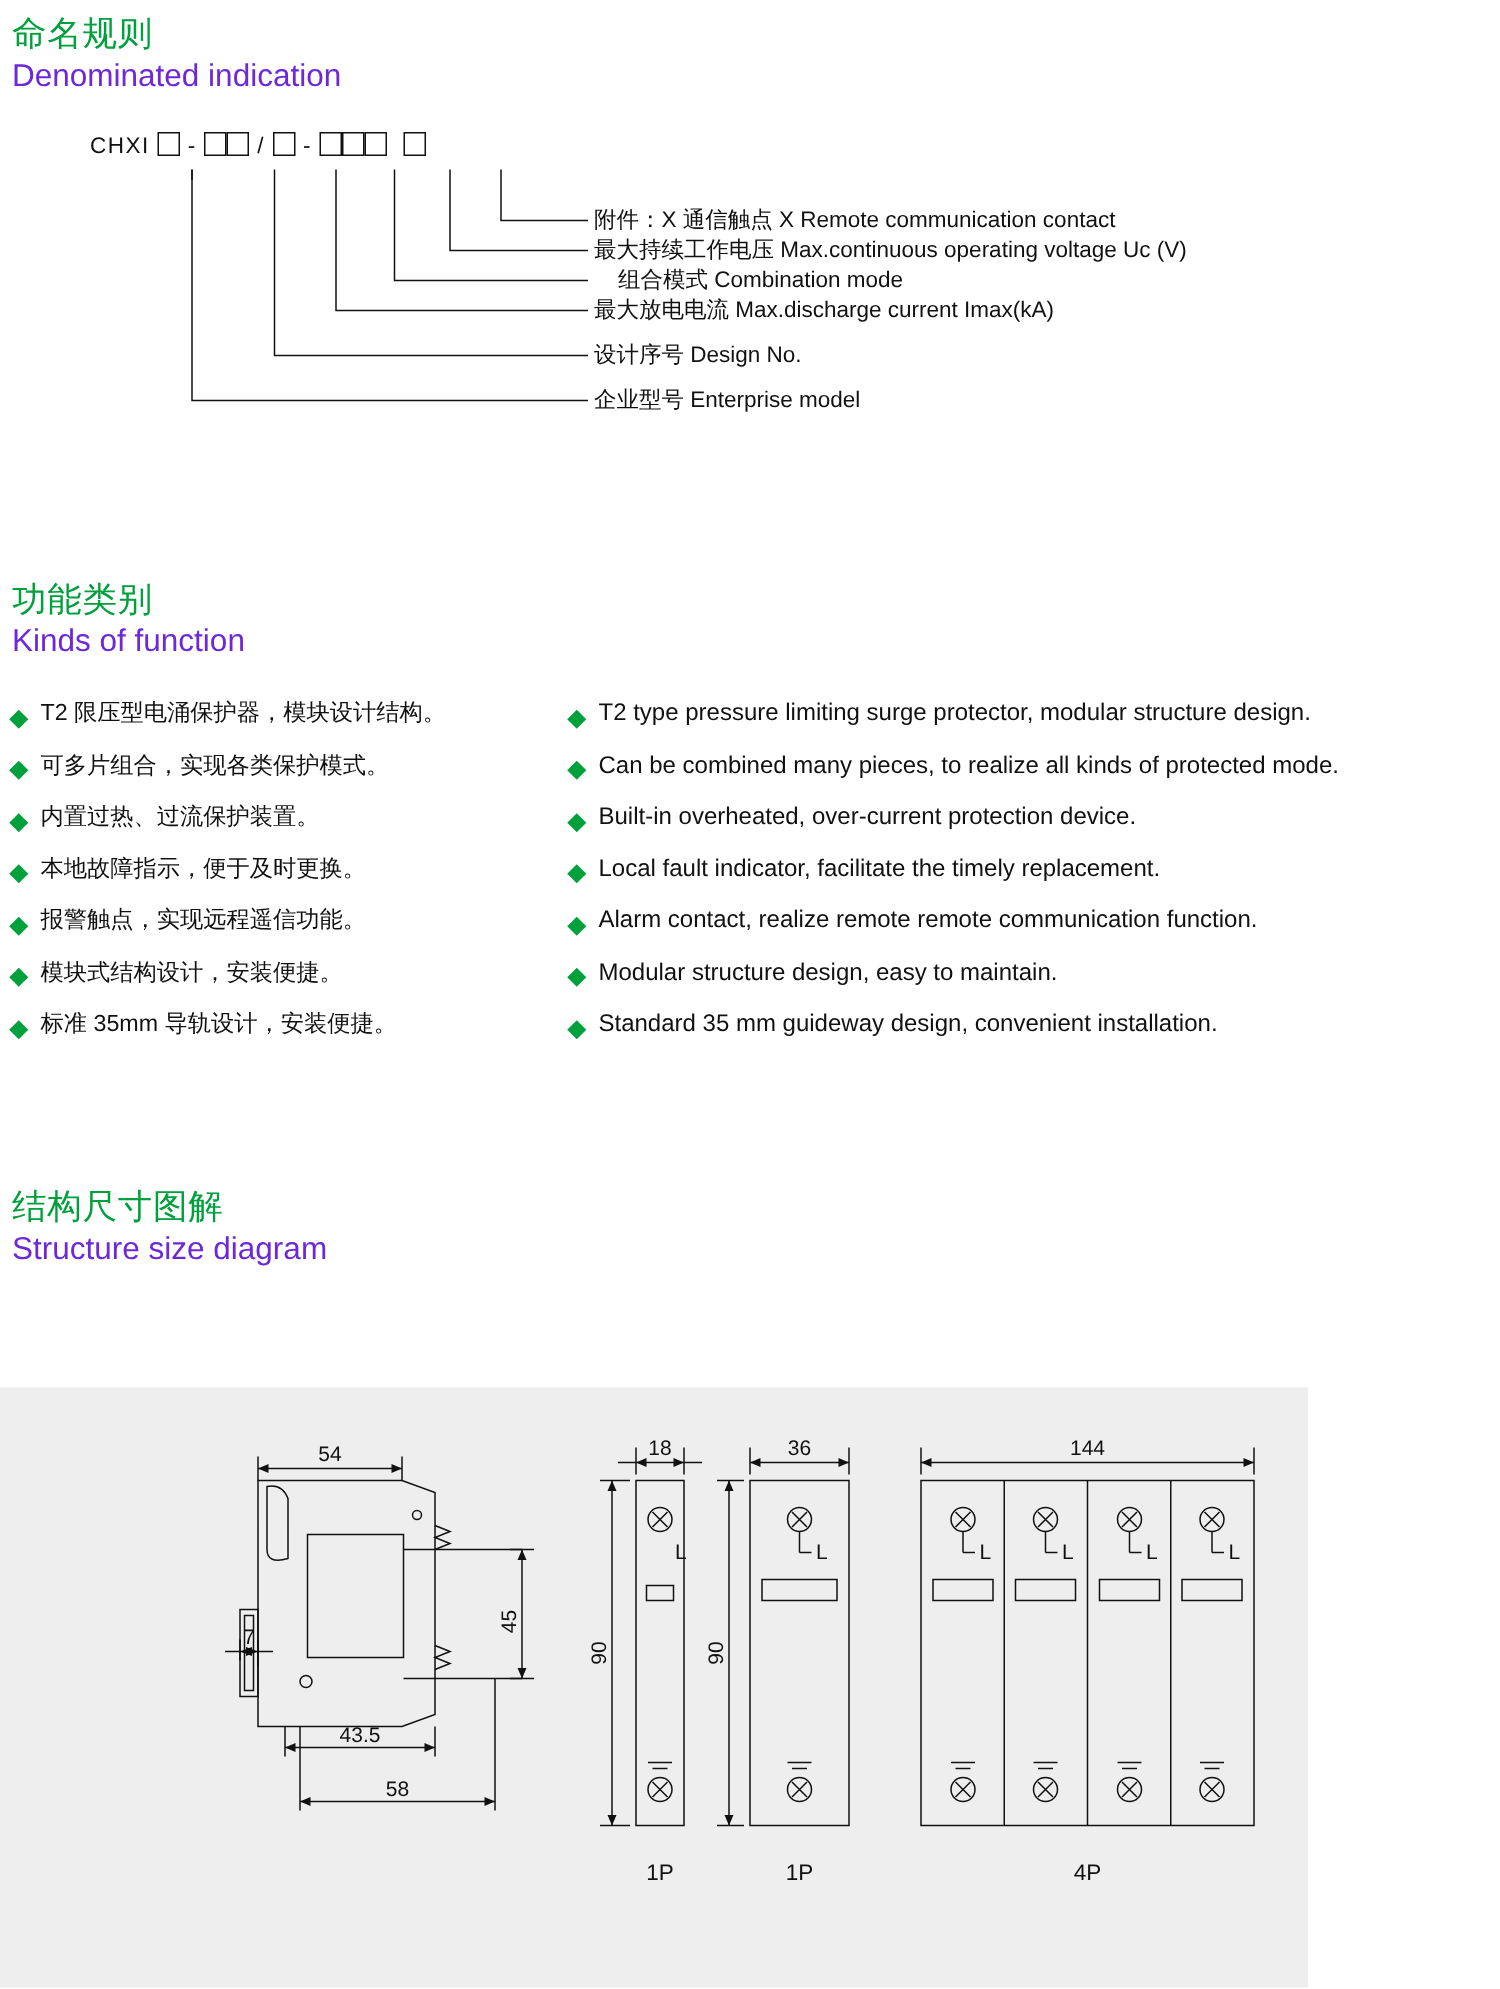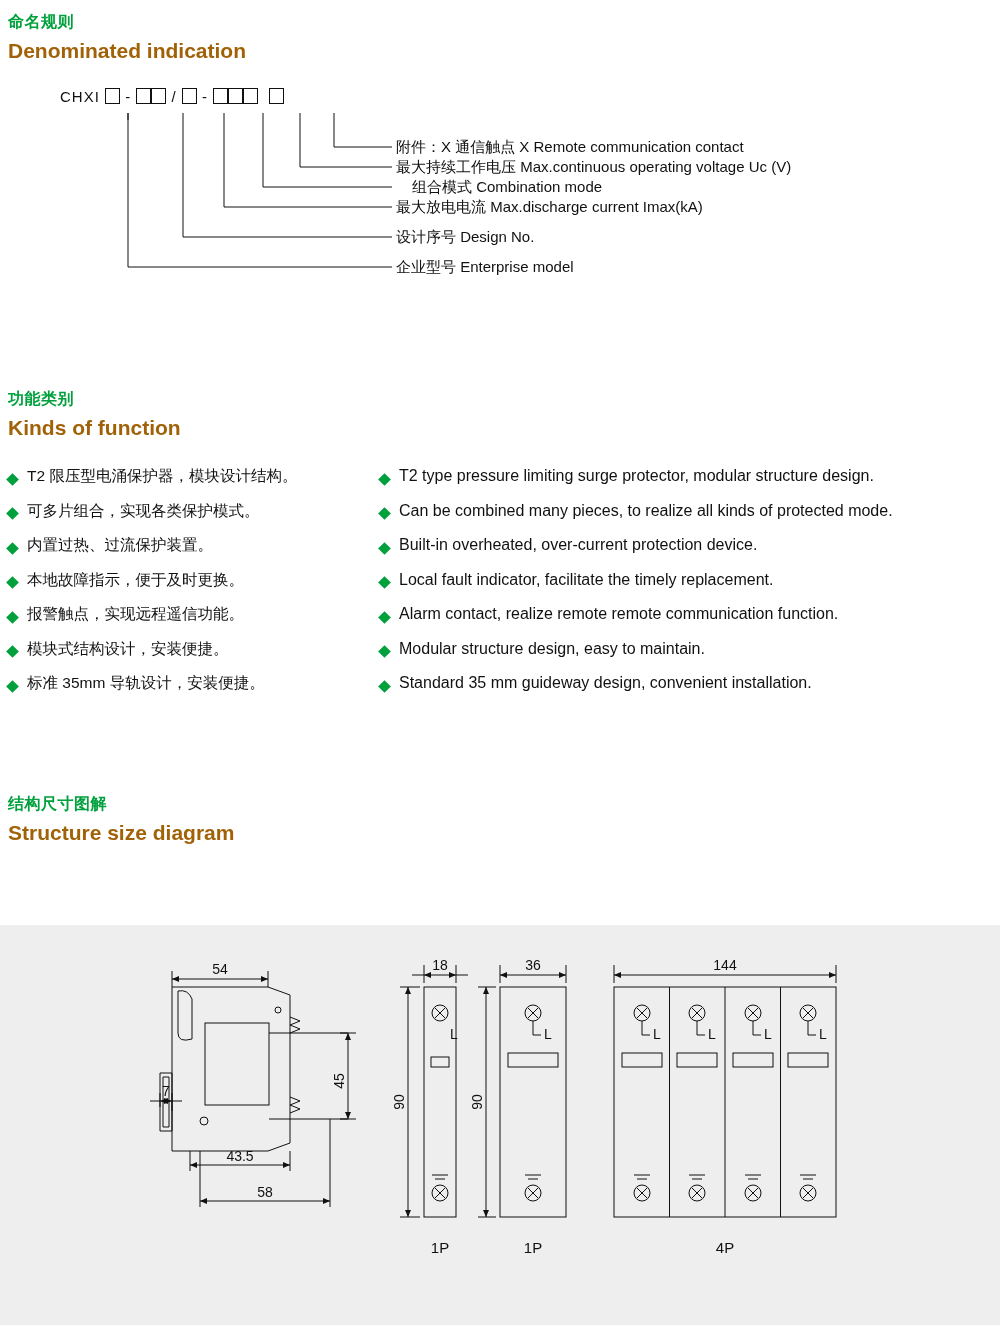--- a/index.html
+++ b/index.html
@@ -19,30 +19,30 @@
     position: relative;
     width: 1000px;
     height: 1326px;
   }
 
   
   .sec-head {
     position: absolute;
   }
   .sec-head .cn {
-    font-size: 16px;
-    font-weight: bold;
+    font-size: 23px;
+    font-weight: normal;
     color: #00a03c;
     line-height: 28px;
     letter-spacing: 0.5px;
   }
   .sec-head .en {
     font-size: 21px;
-    font-weight: bold;
-    color: #a16207;
+    font-weight: normal;
+    color: #6d28d9;
     line-height: 26px;
     margin-top: 2px;
   }
 
   
   #denom-diagram {
     position: absolute;
     left: 0;
     top: 80px;
     width: 1000px;
@@ -109,21 +109,21 @@
     font-size: 16px;
     line-height: 22px;
     color: #111;
   }
 
   
   #structure-diagram {
     position: absolute;
     left: 0;
     top: 925px;
-    width: 1000px;
+    width: 872px;
     height: 400px;
     background: #eeeeee;
   }
   #structure-diagram svg {
     display: block;
   }
   .pole-label {
     font-family: "Liberation Sans", sans-serif;
     font-size: 15px;
     fill: #111;

